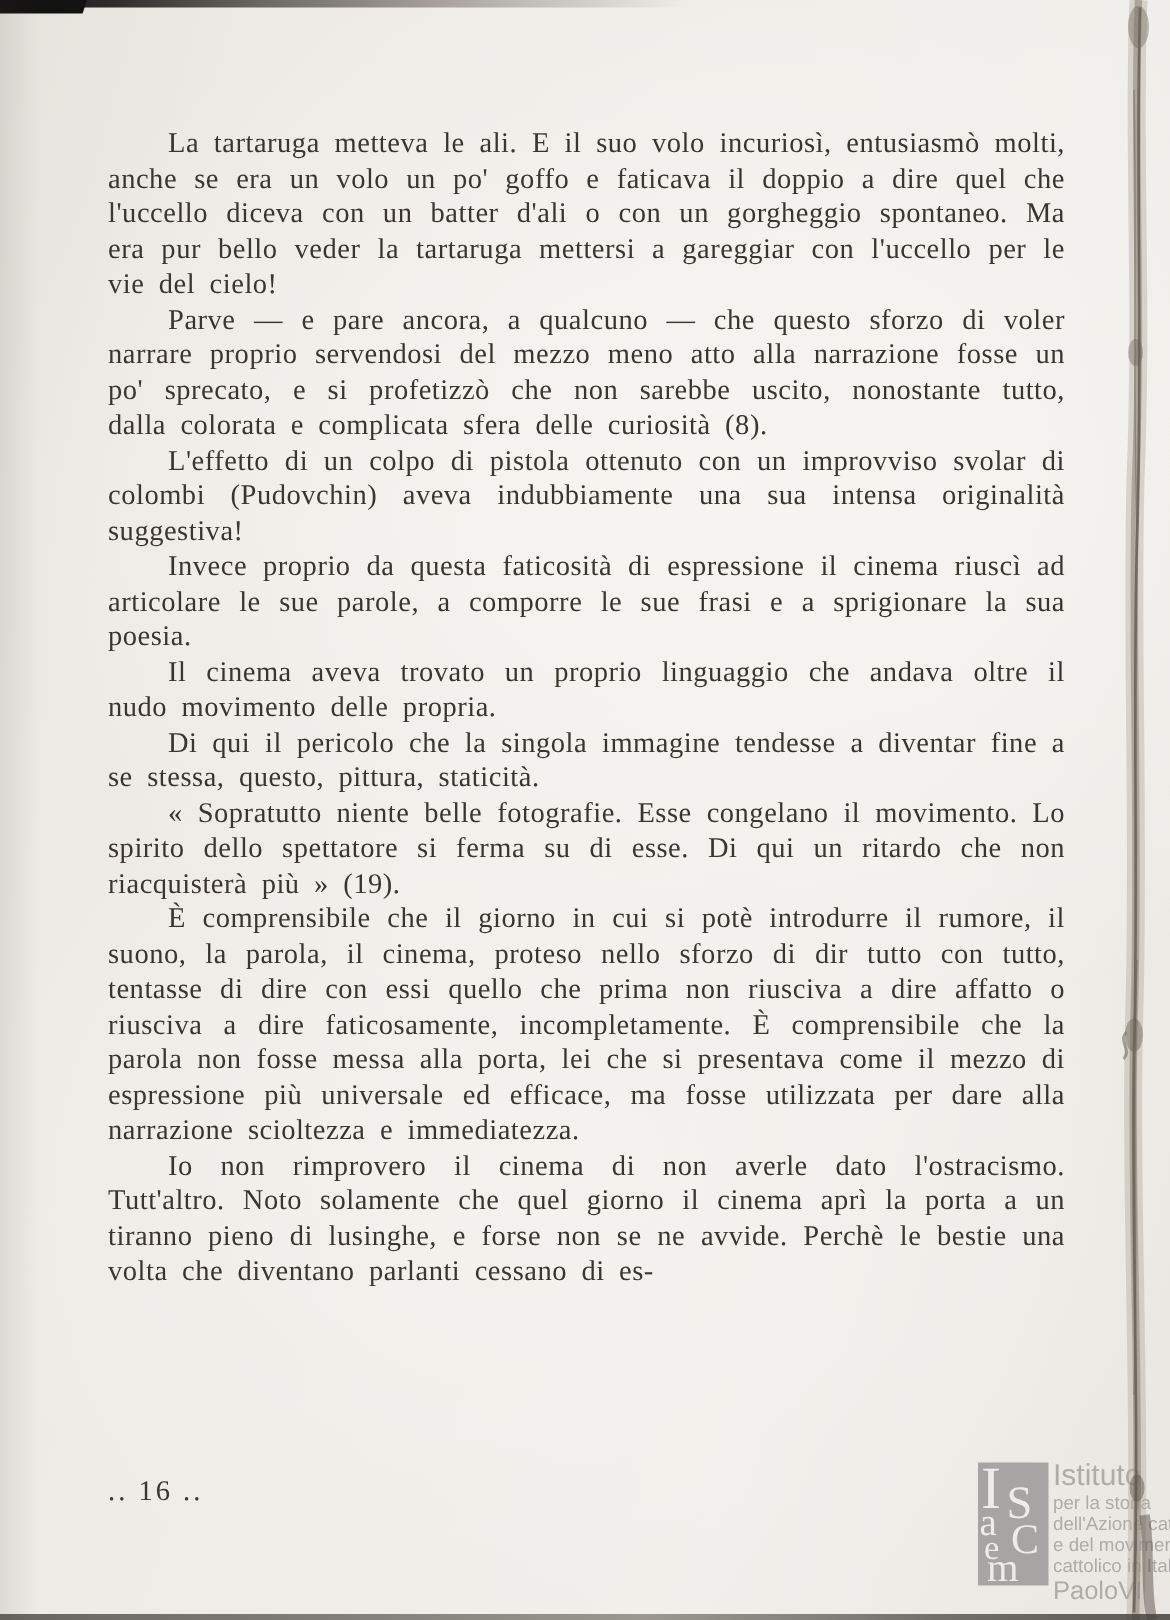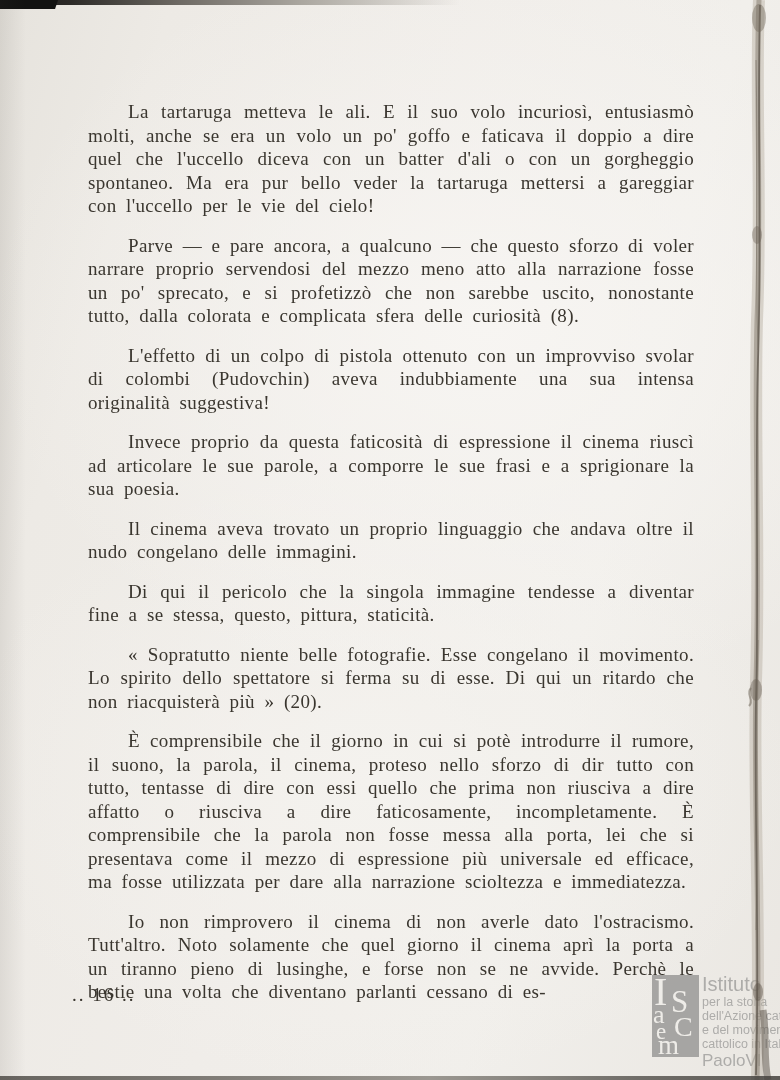--- a/index.html
+++ b/index.html
@@ -60,21 +60,21 @@
     top: 84px;
     width: 638px;
     color: #3a362f;
     font-size: 19px;
     line-height: 23.5px;
     text-align: justify;
     letter-spacing: 0.35px;
     word-spacing: 4.5px;
   }
   .text-block p {
-    margin: 16px;
+    margin: 0;
     text-indent: 40px;
   }
   .page-number {
     position: absolute;
     left: 72px;
     top: 984px;
     width: 638px;
     text-align: left;
     color: #3a362f;
     font-size: 19px;
@@ -122,23 +122,23 @@
 </head>
 <body>
 
 <div class="page">
 
   <div class="text-block">
       <p>La tartaruga metteva le ali. E il suo volo incuriosì, entusiasmò molti, anche se era un volo un po' goffo e faticava il doppio a dire quel che l'uccello diceva con un batter d'ali o con un gorgheggio spontaneo. Ma era pur bello veder la tartaruga mettersi a gareggiar con l'uccello per le vie del cielo!</p>
       <p>Parve — e pare ancora, a qualcuno — che questo sforzo di voler narrare proprio servendosi del mezzo meno atto alla narrazione fosse un po' sprecato, e si profetizzò che non sarebbe uscito, nonostante tutto, dalla colorata e complicata sfera delle curiosità (8).</p>
       <p>L'effetto di un colpo di pistola ottenuto con un improvviso svolar di colombi (Pudovchin) aveva indubbiamente una sua intensa originalità suggestiva!</p>
       <p>Invece proprio da questa faticosità di espressione il cinema riuscì ad articolare le sue parole, a comporre le sue frasi e a sprigionare la sua poesia.</p>
-      <p>Il cinema aveva trovato un proprio linguaggio che andava oltre il nudo congelano delle immagini.</p>
+      <p>Il cinema aveva trovato un proprio linguaggio che andava oltre il nudo movimento delle propria.</p>
       <p>Di qui il pericolo che la singola immagine tendesse a diventar fine a se stessa, questo, pittura, staticità.</p>
-      <p>« Sopratutto niente belle fotografie. Esse congelano il movimento. Lo spirito dello spettatore si ferma su di esse. Di qui un ritardo che non riacquisterà più » (20).</p>
+      <p>« Sopratutto niente belle fotografie. Esse congelano il movimento. Lo spirito dello spettatore si ferma su di esse. Di qui un ritardo che non riacquisterà più » (19).</p>
       <p>È comprensibile che il giorno in cui si potè introdurre il rumore, il suono, la parola, il cinema, proteso nello sforzo di dir tutto con tutto, tentasse di dire con essi quello che prima non riusciva a dire affatto o riusciva a dire faticosamente, incompletamente. È comprensibile che la parola non fosse messa alla porta, lei che si presentava come il mezzo di espressione più universale ed efficace, ma fosse utilizzata per dare alla narrazione scioltezza e immediatezza.</p>
       <p>Io non rimprovero il cinema di non averle dato l'ostracismo. Tutt'altro. Noto solamente che quel giorno il cinema aprì la porta a un tiranno pieno di lusinghe, e forse non se ne avvide. Perchè le bestie una volta che diventano parlanti cessano di es-</p>
     </div>
 
   <div class="page-number">.. 16 ..</div>
 
   <div class="watermark">
     <div class="wm-square">
       <span class="wl-I">I</span>
       <span class="wl-S">S</span>

